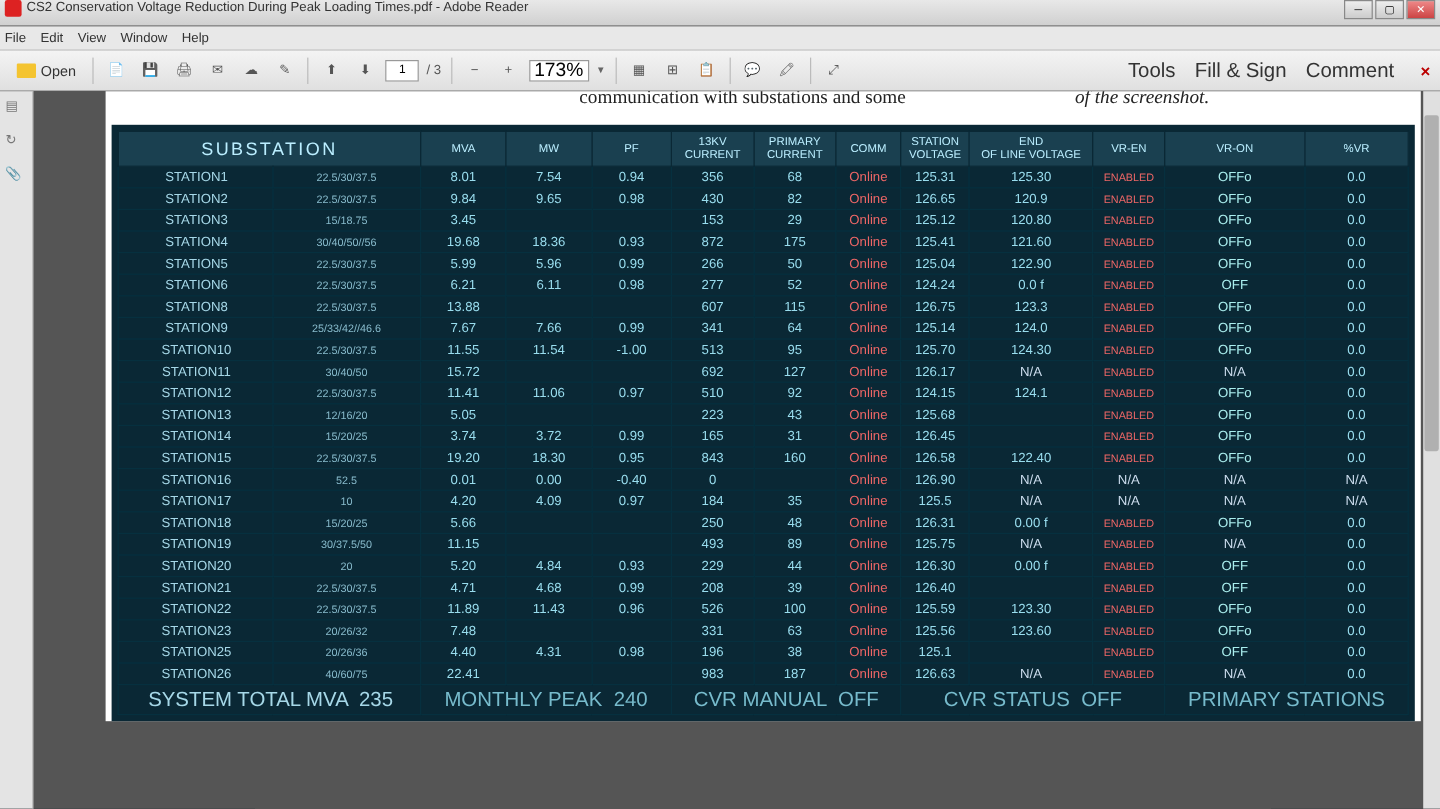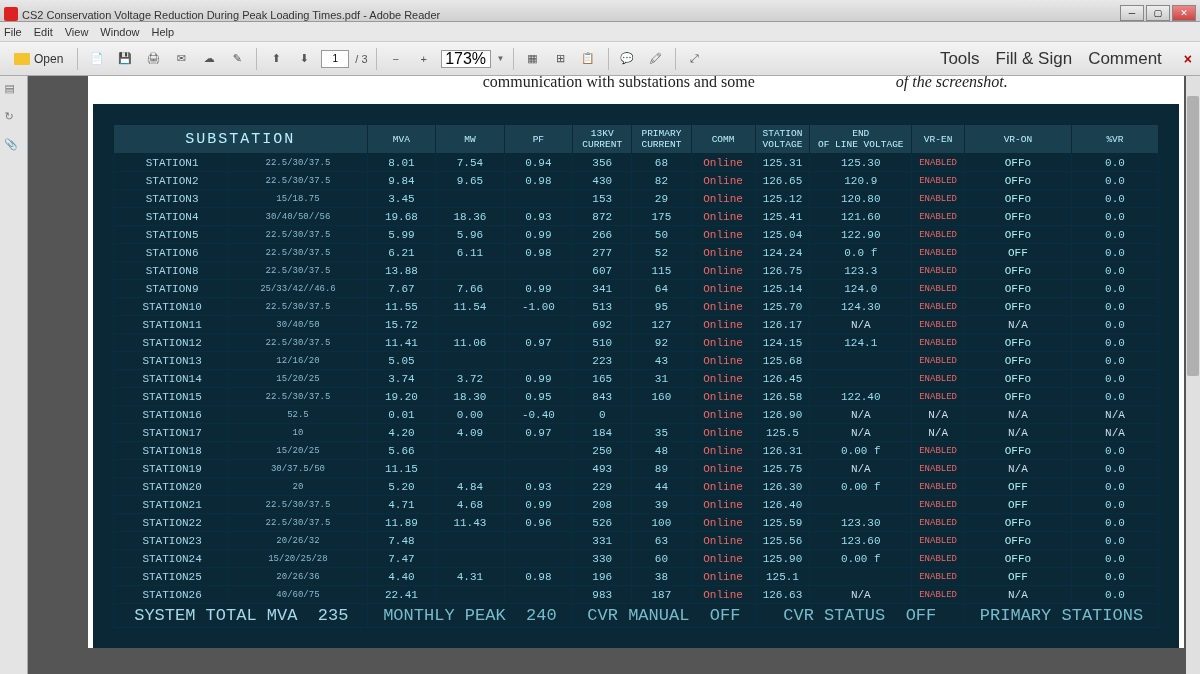--- a/index.html
+++ b/index.html
@@ -1,17 +1,17 @@
 <!DOCTYPE html>
 <html><head>
 <meta charset="utf-8">
 <style>
 *{margin:0;padding:0;box-sizing:border-box}
 body{font-family:"Segoe UI",Tahoma,sans-serif;font-size:11px;background:#4a4a4a;overflow:hidden;width:1200px;height:674px;position:relative}
-.title-bar{height:22px;background:linear-gradient(#e8e8e8,#d0d0d0);display:flex;align-items:flex-end;padding:0 4px;border-bottom:1px solid #999}
+.title-bar{height:22px;background:linear-gradient(#e8e8e8,#d0d0d0);display:flex;align-items:flex-start;padding:0 4px;border-bottom:1px solid #999}
 .title-bar .icon{width:14px;height:14px;background:#d22;margin-right:4px;border-radius:2px}
 .title-bar .title{flex:1;font-size:11px;color:#333}
 .win-controls{display:flex;gap:2px}
 .win-btn{width:24px;height:16px;background:linear-gradient(#eee,#ccc);border:1px solid #888;font-size:9px;text-align:center;line-height:14px}
 .win-btn.close{background:linear-gradient(#e88,#c44);color:#fff}
 .menu-bar{height:20px;background:#e8e8e8;display:flex;align-items:center;padding:0 4px;gap:12px;border-bottom:1px solid #ccc}
 .menu-bar span{font-size:11px;color:#333;cursor:default}
 .toolbar{height:34px;background:linear-gradient(#f4f4f4,#e0e0e0);display:flex;align-items:center;padding:0 8px;gap:6px;border-bottom:1px solid #aaa}
 .tb-btn{width:22px;height:22px;display:flex;align-items:center;justify-content:center;border-radius:2px;color:#555}
 .open-btn{display:flex;align-items:center;gap:4px;padding:2px 6px;font-size:12px;color:#333}
@@ -22,21 +22,21 @@
 .right-tools{margin-left:auto;display:flex;gap:16px;padding-right:10px}
 .right-tools span{font-size:17px;color:#333;cursor:pointer}
 .close-x{color:#b00;font-weight:bold;font-size:14px;margin-left:6px;cursor:pointer}
 .side-panel{position:absolute;left:0;top:76px;width:28px;height:598px;background:#e4e4e4;border-right:1px solid #aaa;display:flex;flex-direction:column;align-items:center;padding-top:6px;gap:10px}
 .side-icon{width:18px;height:18px;color:#777}
 .doc-area{position:absolute;left:28px;top:76px;right:14px;bottom:0;background:#555;overflow:hidden}
 .page{position:absolute;left:60px;top:-50px;right:2px;background:#fff;padding:20px 0 0 0}
 .text-cols{display:flex;padding:0 20px 10px 20px;gap:30px;font-family:"Times New Roman",serif}
 .col{flex:1;font-size:16px;line-height:1.5;color:#222}
 .col.right{font-style:italic}
-.scada{background:#0a2835;margin:0 5px;padding:20px;font-family:Liberation Mono, monospace;font-size:10px;color:#9de}
+.scada{background:#0a2835;margin:0 5px;padding:5px;font-family:Liberation Sans, sans-serif;font-size:10px;color:#9de}
 .scada table{width:100%;border-collapse:collapse}
 .scada th{background:#1a4050;color:#bef;padding:3px 2px;font-size:9.5px;font-weight:normal;border:1px solid #0a2835;white-space:nowrap;text-align:center}
 .scada th.sub{font-size:15px;letter-spacing:2px;padding:4px}
 .scada td{border:1px solid #06303f;padding:2px 4px;color:#9de;text-align:center;font-size:11px;height:18px;white-space:nowrap}
 .scada td.name{text-align:center;padding-left:6px;color:#a6d8e8}
 .scada td.rating{font-size:9px;color:#8bc}
 .scada td.online{color:#e66}
 .scada td.enabled{color:#e66;font-size:9px}
 .scada td.off{color:#aee}
 .scada td.na{color:#cde}
@@ -460,35 +460,20 @@
               <td>331</td>
               <td>63</td>
               <td class="online">Online</td>
               <td>125.56</td>
               <td>123.60</td>
               <td class="enabled">ENABLED</td>
               <td class="off">OFFo</td>
               <td>0.0</td>
             </tr>
             <tr>
-              <td class="name">STATION24</td>
-              <td class="rating">15/20/25/28</td>
-              <td>7.47</td>
-              <td></td>
-              <td></td>
-              <td>330</td>
-              <td>60</td>
-              <td class="online">Online</td>
-              <td>125.90</td>
-              <td>0.00 f</td>
-              <td class="enabled">ENABLED</td>
-              <td class="off">OFFo</td>
-              <td>0.0</td>
-            </tr>
-            <tr>
               <td class="name">STATION25</td>
               <td class="rating">20/26/36</td>
               <td>4.40</td>
               <td>4.31</td>
               <td>0.98</td>
               <td>196</td>
               <td>38</td>
               <td class="online">Online</td>
               <td>125.1</td>
               <td></td>

